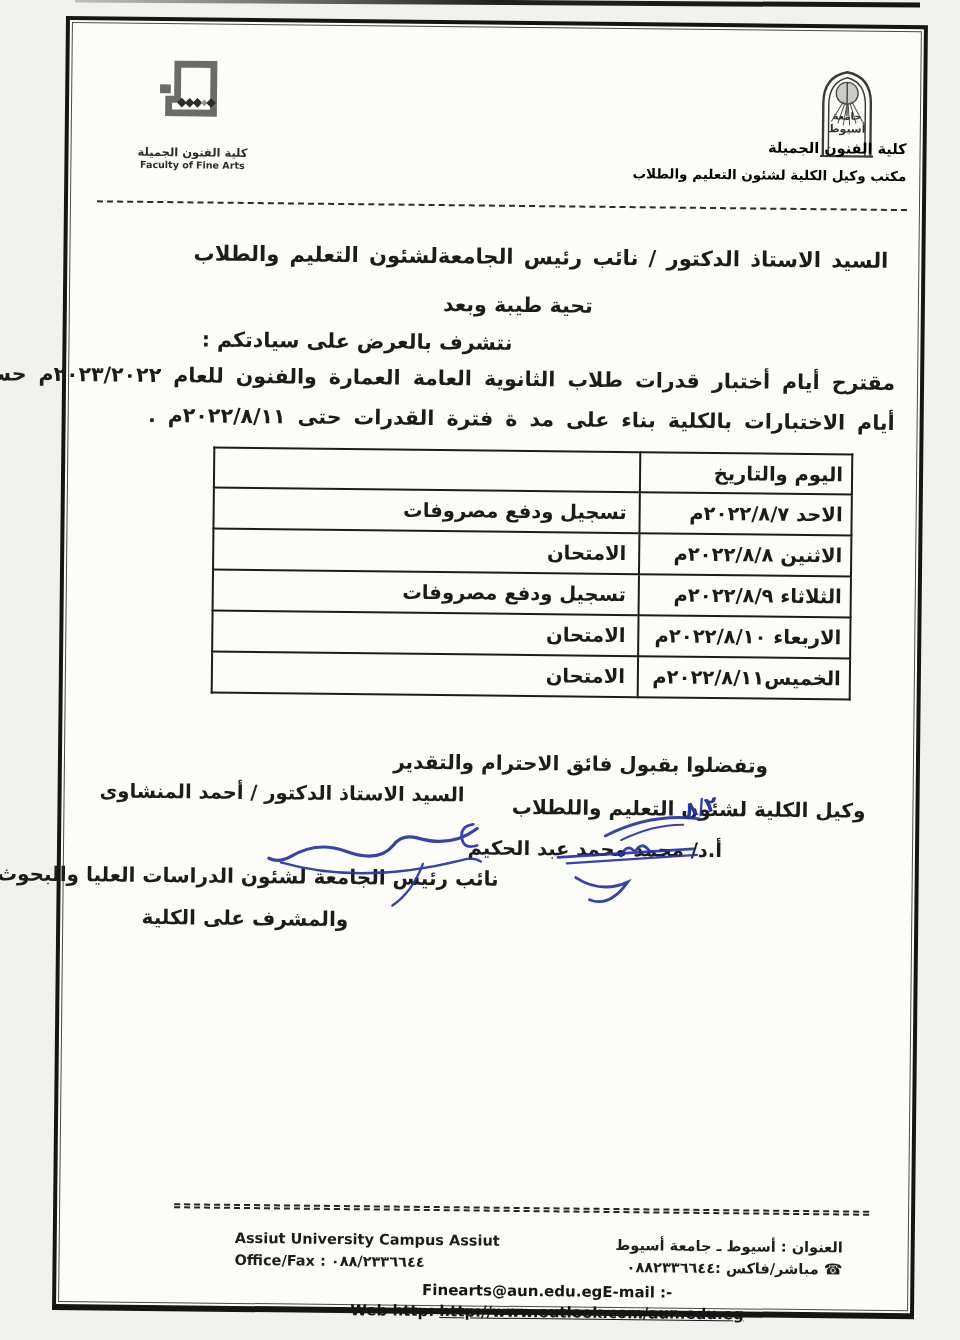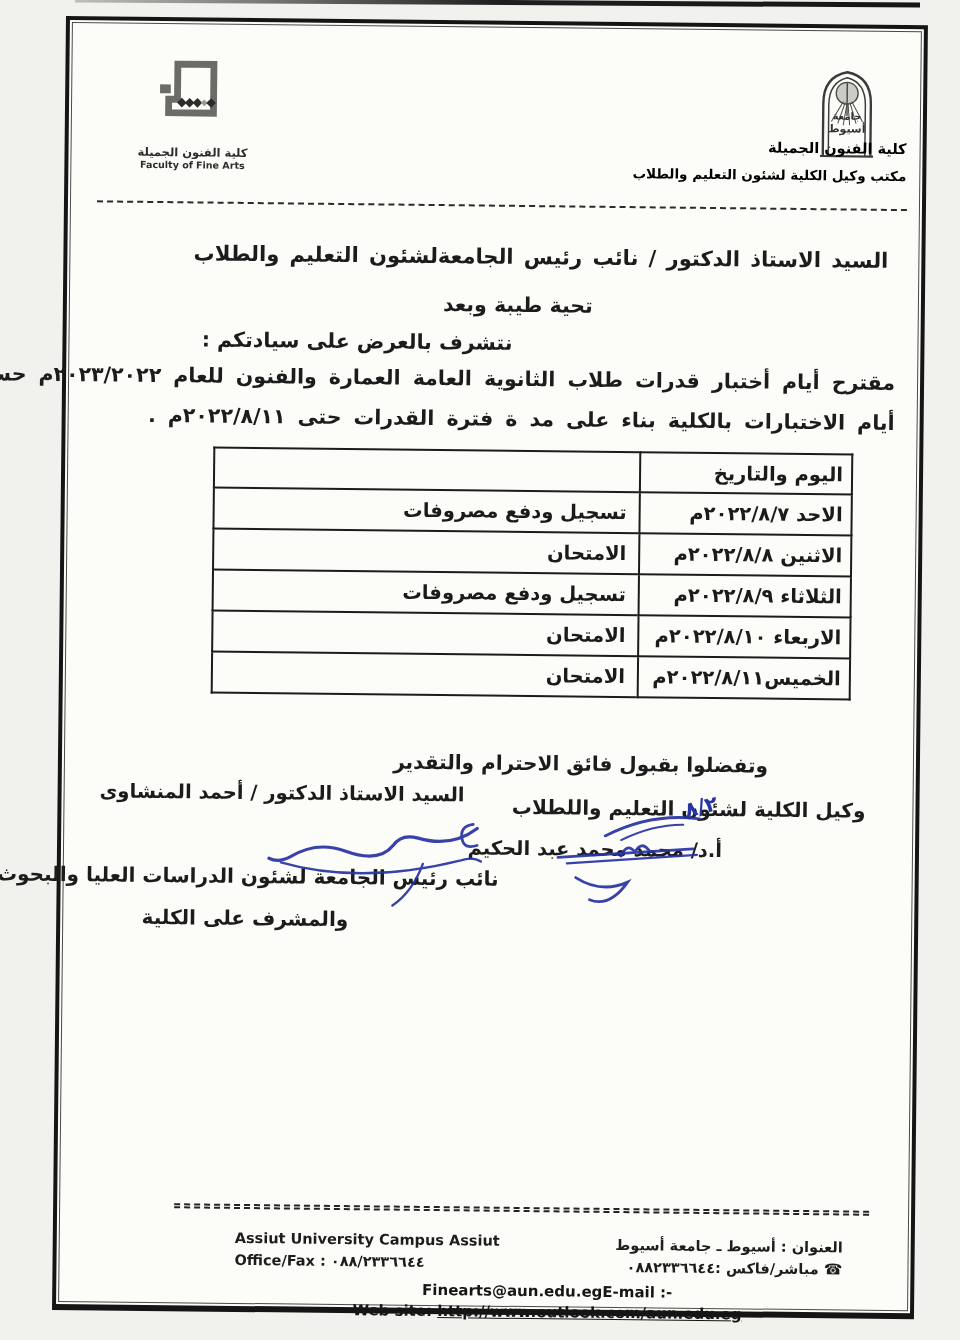--- a/index.html
+++ b/index.html
@@ -191,17 +191,17 @@
     <div class="foot-ar">
       <div>العنوان : أسيوط ـ  جامعة أسيوط</div>
       <div>
         <span class="phone-ic">☎</span>
         <span>مباشر/فاكس :٠٨٨٢٣٣٦٦٤٤</span>
       </div>
     </div>
 
     <div class="foot-mid">
       <div>Finearts@aun.edu.egE-mail :-</div>
-      <div><span>Web site: </span><span class="weburl">http://www.outlook.com/aun.edu.eg</span></div>
+      <div><span>Web http: </span><span class="weburl">http://www.outlook.com/aun.edu.eg</span></div>
     </div>
 
   </div>
 </div>
 
 </body></html>

